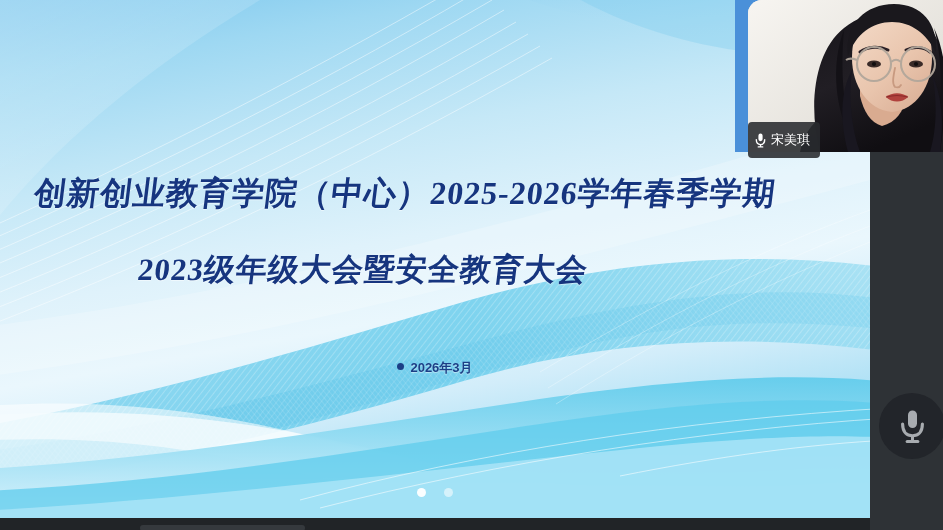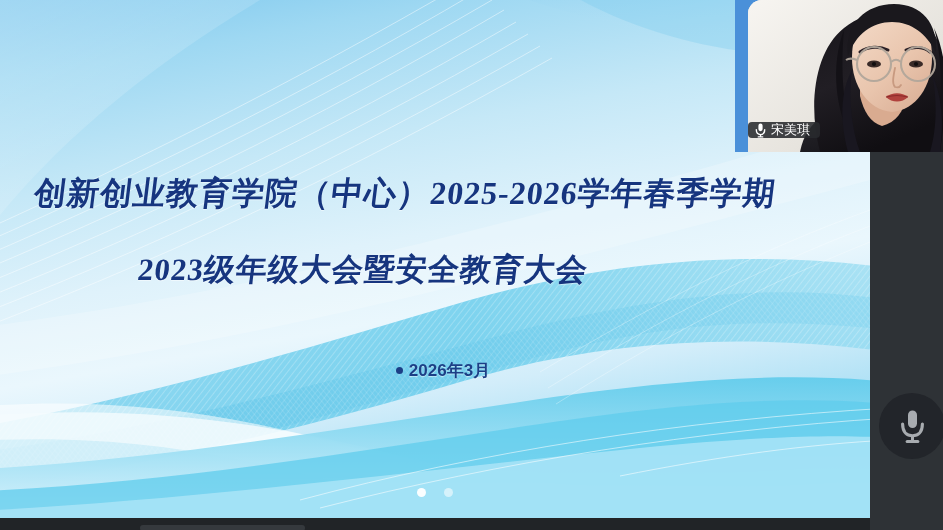--- a/index.html
+++ b/index.html
@@ -100,24 +100,23 @@
     transform:skewX(-7deg);
   }
   .slide-date {
     position:absolute;
     top:359px; left:0;
     width:100%;
     text-align:center;
     color:#1c3f86;
     font-family:"Liberation Sans", sans-serif;
     font-weight:bold;
-    font-size:17px;
+    font-size:13px;
     z-index:10;
     text-shadow:0 1px 1px rgba(255,255,255,.5);
-    margin-left:8px;
   }
   .slide-date .bullet {
     display:inline-block;
     width:7px; height:7px;
     border-radius:50%;
     background:#1c3f86;
     margin-right:6px;
     vertical-align:2px;
   }
 
@@ -160,21 +159,21 @@
   }
   #video-tile .vid-bg {
     position:absolute; left:0; top:0; right:0; bottom:0;
     background:
       radial-gradient(ellipse 120% 90% at 18% 18%, #f6f4f0 0%, #e9e6e0 55%, #ddd9d3 100%);
   }
   #video-frame-svg { position:absolute; left:0; top:0; }
   #name-badge {
     position:absolute;
     left:748px; top:122px;
-    height:16px;
+    height:36px;
     display:flex;
     align-items:center;
     gap:5px;
     padding:0 10px 0 7px;
     background:rgba(40,42,45,.88);
     border-radius:4px;
     z-index:60;
   }
   #name-badge .badge-label {
     color:#fff;

